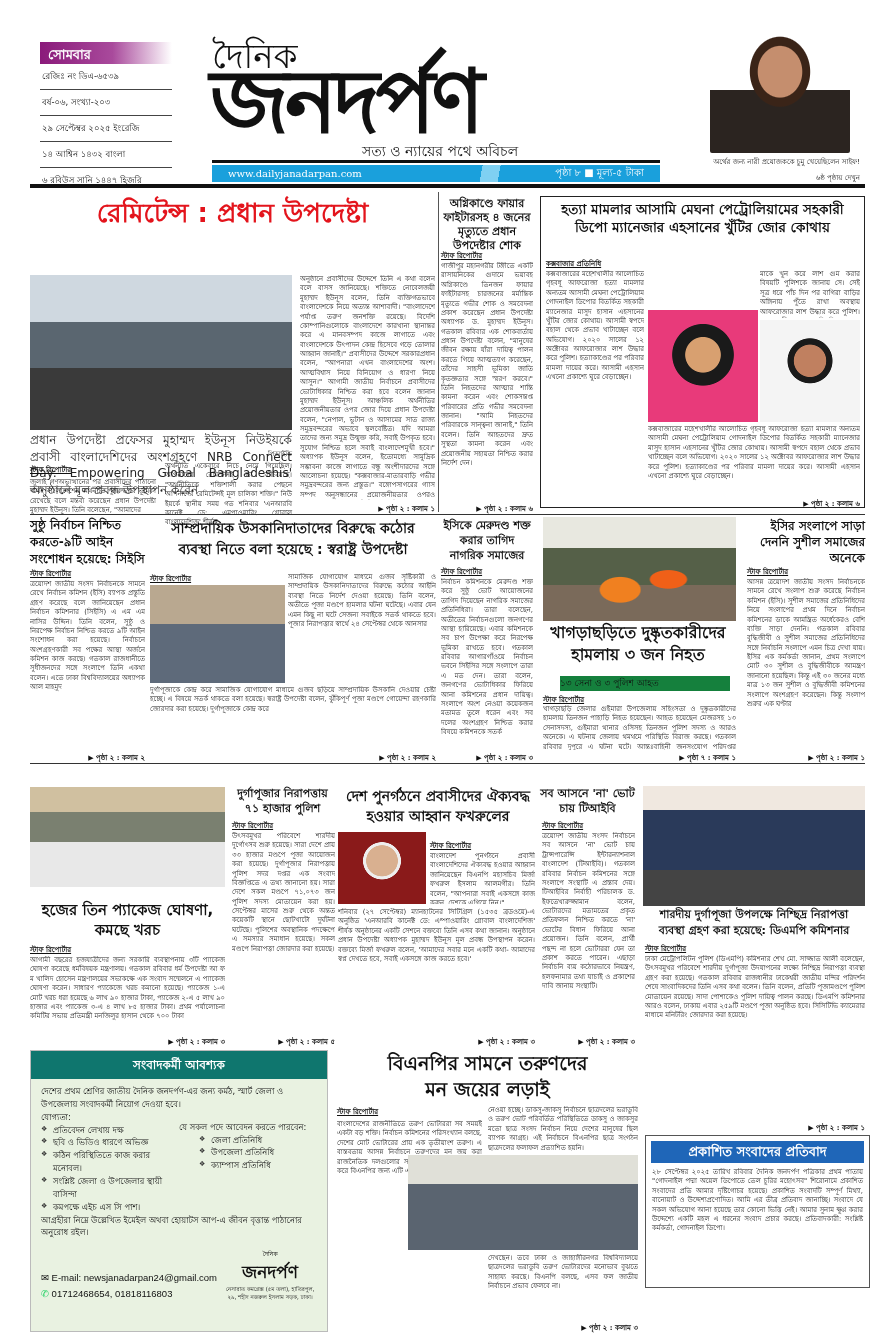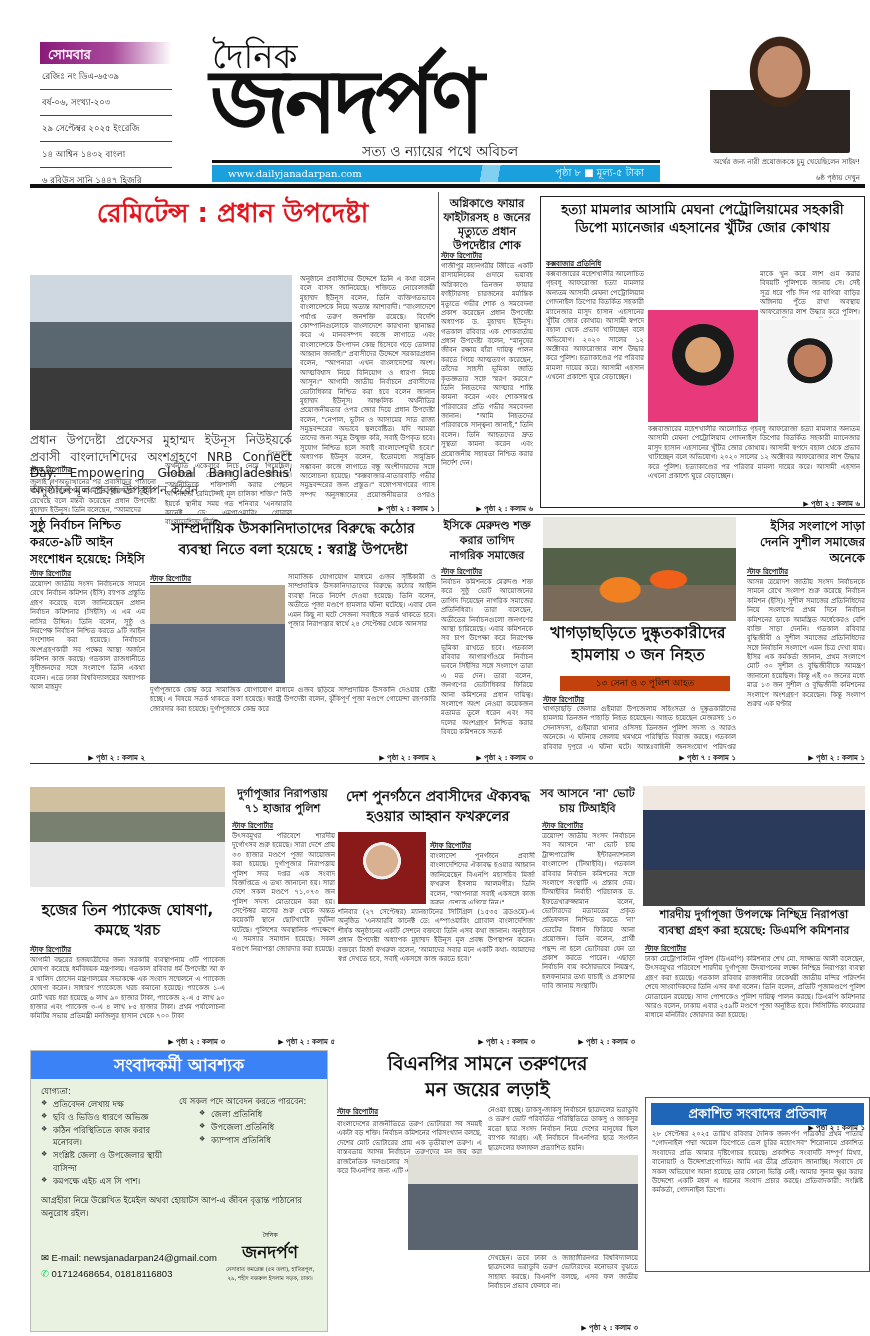--- a/index.html
+++ b/index.html
@@ -21,25 +21,25 @@
 .h-red{color:#e3141c;font-weight:bold;text-align:center}
 .h-black{color:#111;font-weight:bold;text-align:center}
 .byline{font-size:7px;font-weight:bold;text-decoration:underline}
 .body{font-size:6.8px;line-height:1.38;text-align:justify;color:#222}
 .cont{font-size:7px;text-align:right;font-weight:bold}
 .photo{background:#777;overflow:hidden}
 .vrule{background:#555;width:1px}
 .hrule{background:#333;height:1px}
 .box{border:1.5px solid #222}
 .adv{left:30px;top:1050px;width:298px;height:282px;background:#e9f2e1;border:1px solid #bbb}
-.adv-head{background:#3b82f6;color:#fff;font-size:17px;font-weight:bold;text-align:center;height:28px;line-height:28px}
+.adv-head{background:#0f766e;color:#fff;font-size:12px;font-weight:bold;text-align:center;height:28px;line-height:28px}
 .adv-body{padding:6px 10px;font-size:8.3px;line-height:1.55}
 .li{padding-left:12px;position:relative}
 .li:before{content:"❖";position:absolute;left:0;font-size:7px;color:#333}
-.prot{left:645px;top:1097px;width:225px;height:175px;border:1.5px solid #555}
+.prot{left:645px;top:1135px;width:225px;height:153px;border:1.5px solid #555}
 .prot-head{margin:5px;background:#1f66b8;color:#fff;font-size:13px;font-weight:bold;text-align:center;height:22px;line-height:22px}
 </style>
 </head>
 <body>
 
 <div class="abs mast-left">
   <div class="dayband">সোমবার</div>
   <div class="metarow">রেজিঃ নং ডিএ-৬৫৩৯</div>
   <div class="metarow">বর্ষ-০৬, সংখ্যা-২০৩</div>
   <div class="metarow">২৯ সেপ্টেম্বর ২০২৫ ইংরেজি</div>
@@ -110,21 +110,21 @@
 <div class="abs h-black" style="left:441px;top:518px;width:92px;font-size:11px;line-height:15px">ইসিকে মেরুদণ্ড শক্ত করার তাগিদ নাগরিক সমাজের</div>
 <div class="abs byline" style="left:441px;top:566px">স্টাফ রিপোর্টার</div>
 <div class="abs body" style="left:441px;top:578px;width:92px;height:172px;overflow:hidden">নির্বাচন কমিশনকে মেরুদণ্ড শক্ত করে সুষ্ঠু ভোট আয়োজনের তাগিদ দিয়েছেন নাগরিক সমাজের প্রতিনিধিরা। তারা বলেছেন, অতীতের নির্বাচনগুলো জনগণের আস্থা হারিয়েছে। এবার কমিশনকে সব চাপ উপেক্ষা করে নিরপেক্ষ ভূমিকা রাখতে হবে। গতকাল রবিবার আগারগাঁওয়ে নির্বাচন ভবনে সিইসির সঙ্গে সংলাপে তারা এ মত দেন। তারা বলেন, জনগণের ভোটাধিকার ফিরিয়ে আনা কমিশনের প্রধান দায়িত্ব। সংলাপে অংশ নেওয়া কয়েকজন মতামত তুলে ধরেন এবং সব দলের অংশগ্রহণ নিশ্চিত করার বিষয়ে কমিশনকে সতর্ক</div>
 <div class="abs cont" style="left:441px;top:752px;width:92px">▶ পৃষ্ঠা ২ : কলাম ৩</div>
 
 <div class="abs photo" style="left:543px;top:517px;width:193px;height:104px;background:radial-gradient(ellipse at 40% 70%,#f08020 0 12%,transparent 13%),radial-gradient(ellipse at 65% 60%,#f06018 0 10%,transparent 11%),linear-gradient(180deg,#e8e8e0 0 30%,#556048 30% 65%,#7a6a5a 65%)"></div>
 <div class="abs h-black" style="left:543px;top:622px;width:190px;font-size:16px;line-height:22px">
   <div>খাগড়াছড়িতে দুষ্কৃতকারীদের</div>
   <div>হামলায় ৩ জন নিহত</div>
 </div>
-<div class="abs" style="left:560px;top:676px;width:170px;height:15px;background:#c2410c;font-size:9px;text-align:center;line-height:15px">১৩ সেনা ও ৩ পুলিশ আহত</div>
+<div class="abs" style="left:560px;top:676px;width:170px;height:15px;background:#15803d;font-size:9px;text-align:left;line-height:15px">১৩ সেনা ও ৩ পুলিশ আহত</div>
 <div class="abs byline" style="left:543px;top:694px">স্টাফ রিপোর্টার</div>
 <div class="abs body" style="left:543px;top:705px;width:193px;height:45px;overflow:hidden">খাগড়াছড়ি জেলার গুইমারা উপজেলায় সহিংসতা ও দুষ্কৃতকারীদের হামলায় তিনজন পাহাড়ি নিহত হয়েছেন। আহত হয়েছেন মেজরসহ ১৩ সেনাসদস্য, গুইমারা থানার ওসিসহ তিনজন পুলিশ সদস্য ও আরও অনেকে। এ ঘটনায় জেলায় থমথমে পরিস্থিতি বিরাজ করছে। গতকাল রবিবার দুপুরে এ ঘটনা ঘটে। আন্তঃবাহিনী জনসংযোগ পরিদপ্তর জানিয়েছে, দুর্বৃত্তরা রামসু বাজারে হামলা চালায় এবং সেনাবাহিনীর ওপর গুলি বর্ষণ করে। বিচ্ছিন্ন ঘটনার পর থেকে এলাকায় ১৪৪ ধারা জারি করা হয়েছে। কতিপয় সন্ত্রাসী সেনাবাহিনীর ওপর হামলা চালায়। পরিস্থিতি শান্ত রাখতে সবাইকে ধৈর্য ধারণপূর্বক শান্ত থাকার</div>
 <div class="abs cont" style="left:640px;top:752px;width:96px">▶ পৃষ্ঠা ৭ : কলাম ১</div>
 
 <div class="abs h-black" style="left:745px;top:518px;width:120px;font-size:12px;line-height:16px;text-align:right">ইসির সংলাপে সাড়া দেননি সুশীল সমাজের অনেকে</div>
 <div class="abs byline" style="left:747px;top:566px">স্টাফ রিপোর্টার</div>
 <div class="abs body" style="left:747px;top:578px;width:118px;height:172px;overflow:hidden">আসন্ন ত্রয়োদশ জাতীয় সংসদ নির্বাচনকে সামনে রেখে সংলাপ শুরু করেছে নির্বাচন কমিশন (ইসি)। সুশীল সমাজের প্রতিনিধিদের নিয়ে সংলাপের প্রথম দিনে নির্বাচন কমিশনের ডাকে আমন্ত্রিত অর্ধেকেরও বেশি ব্যক্তি সাড়া দেননি। গতকাল রবিবার বুদ্ধিজীবী ও সুশীল সমাজের প্রতিনিধিদের সঙ্গে নির্বাচনি সংলাপে এমন চিত্র দেখা যায়। ইসির এক কর্মকর্তা জানান, প্রথম সংলাপে মোট ৩০ সুশীল ও বুদ্ধিজীবীকে আমন্ত্রণ জানানো হয়েছিল। কিন্তু এই ৩০ জনের মধ্যে মাত্র ১৩ জন সুশীল ও বুদ্ধিজীবী কমিশনের সংলাপে অংশগ্রহণ করেছেন। কিন্তু সংলাপ শুরুর এক ঘণ্টার</div>
 <div class="abs cont" style="left:770px;top:752px;width:95px">▶ পৃষ্ঠা ২ : কলাম ১</div>
 
 <div class="abs hrule" style="left:30px;top:763px;width:835px"></div>
@@ -160,37 +160,38 @@
   <div>শারদীয় দুর্গাপূজা উপলক্ষে নিশ্ছিদ্র নিরাপত্তা</div>
   <div>ব্যবস্থা গ্রহণ করা হয়েছে: ডিএমপি কমিশনার</div>
 </div>
 <div class="abs byline" style="left:645px;top:943px">স্টাফ রিপোর্টার</div>
 <div class="abs body" style="left:645px;top:955px;width:220px;height:165px;overflow:hidden">ঢাকা মেট্রোপলিটন পুলিশ (ডিএমপি) কমিশনার শেখ মো. সাজ্জাত আলী বলেছেন, উৎসবমুখর পরিবেশে শারদীয় দুর্গাপূজা উদযাপনের লক্ষ্যে নিশ্ছিদ্র নিরাপত্তা ব্যবস্থা গ্রহণ করা হয়েছে। গতকাল রবিবার রাজধানীর ঢাকেশ্বরী জাতীয় মন্দির পরিদর্শন শেষে সাংবাদিকদের তিনি এসব কথা বলেন। তিনি বলেন, প্রতিটি পূজামণ্ডপে পুলিশ মোতায়েন রয়েছে। সাদা পোশাকেও পুলিশ দায়িত্ব পালন করছে। ডিএমপি কমিশনার আরও বলেন, ঢাকায় এবার ২৫৯টি মণ্ডপে পূজা অনুষ্ঠিত হবে। সিসিটিভি ক্যামেরার মাধ্যমে মনিটরিং জোরদার করা হয়েছে।</div>
 <div class="abs cont" style="left:770px;top:1122px;width:95px">▶ পৃষ্ঠা ২ : কলাম ১</div>
 
 <div class="abs adv">
   <div class="adv-head">সংবাদকর্মী আবশ্যক</div>
   <div class="adv-body">
+    <div>দেশের প্রথম শ্রেণির জাতীয় দৈনিক জনদর্পণ-এর জন্য কর্মঠ, স্মার্ট জেলা ও উপজেলায় সংবাদকর্মী নিয়োগ দেওয়া হবে।</div>
     <div style="display:flex;">
       <div style="width:50%">
         <div>যোগ্যতা:</div>
         <div class="li">প্রতিবেদন লেখায় দক্ষ</div>
         <div class="li">ছবি ও ভিডিও ধারণে অভিজ্ঞ</div>
         <div class="li">কঠিন পরিস্থিতিতে কাজ করার মনোবল।</div>
         <div class="li">সংশ্লিষ্ট জেলা ও উপজেলার স্থায়ী বাসিন্দা</div>
         <div class="li">কমপক্ষে এইচ এস সি পাশ।</div>
       </div>
       <div style="width:50%;padding-top:10px">
         <div>যে সকল পদে আবেদন করতে পারবেন:</div>
         <div class="li" style="margin-left:20px">জেলা প্রতিনিধি</div>
         <div class="li" style="margin-left:20px">উপজেলা প্রতিনিধি</div>
         <div class="li" style="margin-left:20px">ক্যাম্পাস প্রতিনিধি</div>
       </div>
     </div>
-    <div style="margin-top:6px">আগ্রহীরা নিম্নে উল্লেখিত ইমেইল অথবা হোয়াটস আপ-এ জীবন বৃত্তান্ত পাঠানোর অনুরোধ রইল।</div>
+    <div style="margin-top:0">আগ্রহীরা নিম্নে উল্লেখিত ইমেইল অথবা হোয়াটস আপ-এ জীবন বৃত্তান্ত পাঠানোর অনুরোধ রইল।</div>
     <div style="display:flex;margin-top:10px;align-items:flex-end">
       <div style="width:66%;font-family:'Liberation Sans',sans-serif;font-size:9.5px;line-height:1.7">
         <div><span>✉ </span><span>E-mail: newsjanadarpan24@gmail.com</span></div>
         <div><span style="color:#25d366">✆ </span><span>01712468654, 01818116803</span></div>
       </div>
       <div style="width:34%;text-align:center">
         <div style="font-size:6px">দৈনিক</div>
         <div style="font-size:17px;font-weight:900">জনদর্পণ</div>
         <div style="font-size:5.5px">নেসারাত কমপ্লেক্স (৫ম তলা), হাতিরপুল, ২৯, শহীদ নজরুল ইসলাম সড়ক, ঢাকা।</div>
       </div>

